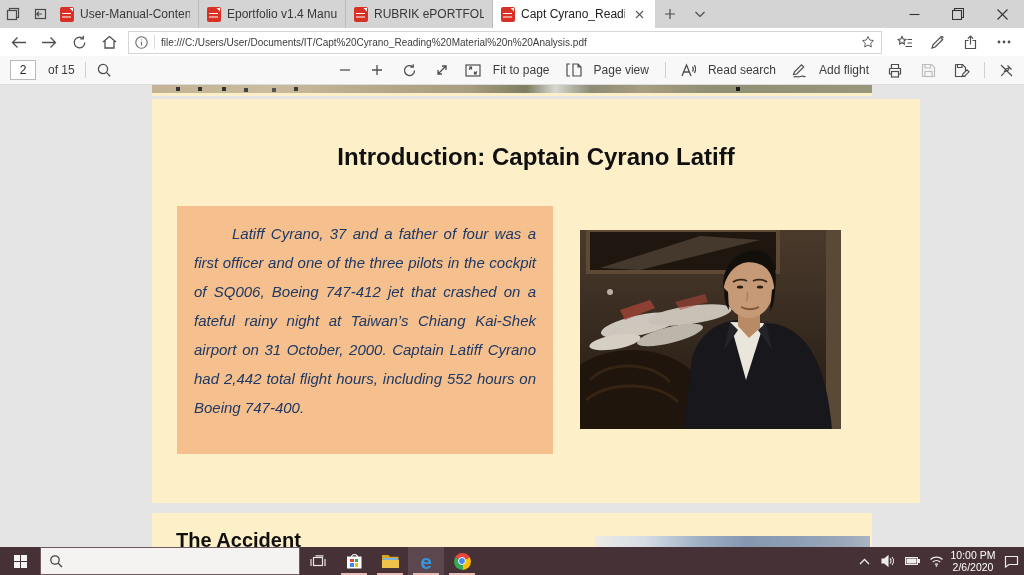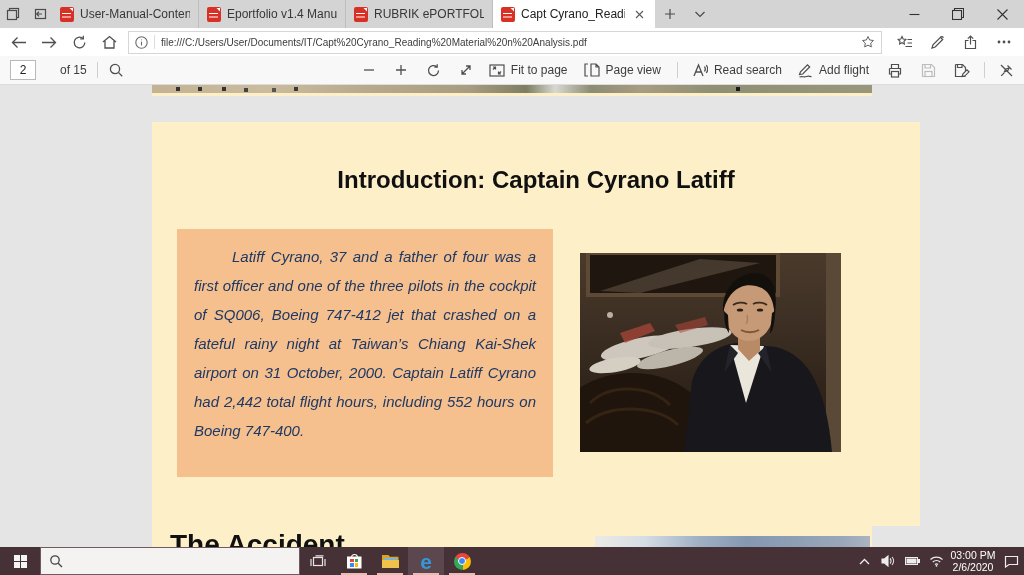--- a/index.html
+++ b/index.html
@@ -30,37 +30,37 @@
   .navbtn{width:30px;height:26px;display:flex;align-items:center;justify-content:center;}
   .urlfield{flex:1;height:23px;border:1px solid #d6d6d6;background:#fff;display:flex;align-items:center;margin:0 6px 0 4px;padding:0 6px;gap:6px;}
   .urlfield .sep{width:1px;height:14px;background:#dcdcdc;}
   .urltext{flex:1;font-size:10px;color:#3c3c3c;white-space:nowrap;overflow:hidden;}
   .abtn{width:33px;height:26px;display:flex;align-items:center;justify-content:center;}
 
   
   .pdfbar{height:29px;background:#f8f8f8;border-bottom:1px solid #dcdcdc;display:flex;align-items:center;padding:0 10px;font-size:12px;color:#3d3d3d;}
   .pageinput{width:26px;height:20px;border:1px solid #b9b9b9;background:#fff;text-align:center;font-size:12px;color:#222;font-family:"Liberation Sans",sans-serif;}
   .pdfbar .divider{width:1px;height:16px;background:#cfcfcf;margin:0 10px;}
-  .tbtn{display:flex;align-items:center;gap:6px;margin-left:16px;white-space:nowrap;text-align:right;}
+  .tbtn{display:flex;align-items:center;gap:12px;margin-left:16px;white-space:nowrap;text-align:right;}
   .tbtn.icon-only{margin-left:18px;}
   .disabled{opacity:.35;}
 
   
   .content{position:relative;height:462px;background:var(--content_bg);overflow:hidden;}
   .page-prev{position:absolute;left:152px;top:0;width:720px;height:11px;}
   .prev-img{height:8px;background:linear-gradient(90deg,#c3b294 0%,#cbbc9e 16%,#b7a98c 30%,#a89d80 44%,#7e7e62 52%,#d8d8d2 56%,#8c8c74 61%,#a79d82 68%,#8f8f73 78%,#98977b 100%);position:relative;overflow:hidden;}
   .prev-marks{position:absolute;left:24px;top:2px;width:4px;height:4px;background:#333;box-shadow:22px 0 0 #333,46px 0 0 #333,68px 1px 0 #444,96px 1px 0 #555,118px 0 0 #3a3a3a,560px 0 0 #1a1a1a;}
   .prev-strip{height:3px;background:var(--page_bg);}
-  .page-main{position:absolute;left:152px;top:37px;width:768px;height:404px;background:var(--page_bg);}
+  .page-main{position:absolute;left:152px;top:14px;width:768px;height:404px;background:var(--page_bg);}
   .doc-title{margin-top:44px;text-align:center;font-size:24px;font-weight:bold;color:#101010;}
   .textbox{position:absolute;left:25px;top:107px;width:376px;height:248px;background:var(--box_bg);font-style:italic;}
   .textbox p{margin:13px 17px 0 17px;font-size:15px;line-height:29px;color:var(--box_text);text-align:justify;text-indent:38px;}
   .photo{position:absolute;left:428px;top:131px;width:261px;height:199px;}
   .page-next{position:absolute;left:152px;top:428px;width:720px;height:34px;background:var(--page_bg);overflow:hidden;}
-  .next-heading{position:absolute;left:18px;top:16px;font-size:28px;font-weight:bold;color:#101010;}
+  .next-heading{position:absolute;left:24px;top:16px;font-size:20px;font-weight:bold;color:#101010;}
   .next-img{position:absolute;left:443px;top:23px;width:275px;height:20px;background:linear-gradient(90deg,#eceae6 0%,#d5dde5 18%,#9fb0c4 38%,#8598b1 55%,#8fa0b5 75%,#9aa7ba 90%,#aab4c2 100%);}
 
   
   .taskbar{height:28px;background:var(--taskbar_bg);display:flex;align-items:stretch;color:#f0eef0;}
   .startbtn{width:40px;display:flex;align-items:center;justify-content:center;}
   .winlogo{width:13px;height:13px;display:grid;grid-template-columns:6px 6px;grid-template-rows:6px 6px;gap:1px;}
   .winlogo span{background:#f5f5f5;}
   .tsearch{width:260px;background:#f4f3f2;border:1px solid #6e5a60;display:flex;align-items:center;padding:0 8px;gap:8px;}
   .tsearch input{border:none;outline:none;background:transparent;font-size:13px;color:#3a3a3a;width:200px;font-family:"Liberation Sans",sans-serif;}
   .tsearch input::placeholder{color:#454545;opacity:1;}
@@ -221,21 +221,21 @@
       <svg width="14" height="4" viewBox="0 0 14 4" fill="#4f4f4f">
           <circle cx="2" cy="2" r="1.4"></circle>
           <circle cx="7" cy="2" r="1.4"></circle>
           <circle cx="12" cy="2" r="1.4"></circle>
         </svg>
     </div>
   </div>
 
   <div class="pdfbar">
     <input class="pageinput" value="2" style="">
-    <span style="margin-left:24px;">of 15</span>
+    <span style="margin-left:12px;">of 15</span>
     <span class="divider"></span>
     <span>
       <svg width="16" height="16" viewBox="0 0 16 16" fill="none" stroke="#4f4f4f" stroke-width="1.3">
           <circle cx="7" cy="7" r="4.6"></circle>
           <path d="M10.4 10.4 L14.2 14.2"></path>
         </svg>
     </span>
 
     <span style="margin-left:auto;"></span>
 
@@ -480,21 +480,21 @@
       </div>
       <div class="traybtn">
         <svg width="15" height="12" viewBox="0 0 15 12" fill="none" stroke="#efecee" stroke-width="1.2">
             <path d="M1.5 4.5 a9 9 0 0 1 12 0"></path>
             <path d="M3.8 7 a5.5 5.5 0 0 1 7.4 0"></path>
             <path d="M6 9.4 a2.5 2.5 0 0 1 3 0"></path>
             <circle cx="7.5" cy="10.8" r="0.9" fill="#efecee" stroke="none"></circle>
           </svg>
       </div>
       <div class="clock">
-        <span>03:00 PM</span>
+        <span>10:00 PM</span>
         <span>2/6/2020</span>
       </div>
       <div class="ac">
         <svg width="15" height="13" viewBox="0 0 15 13" fill="none" stroke="#efecee" stroke-width="1.2">
             <path d="M1.5 1.5 H13.5 V9.5 H5 L1.5 12 Z"></path>
           </svg>
       </div>
     </div>
   </div>
 

